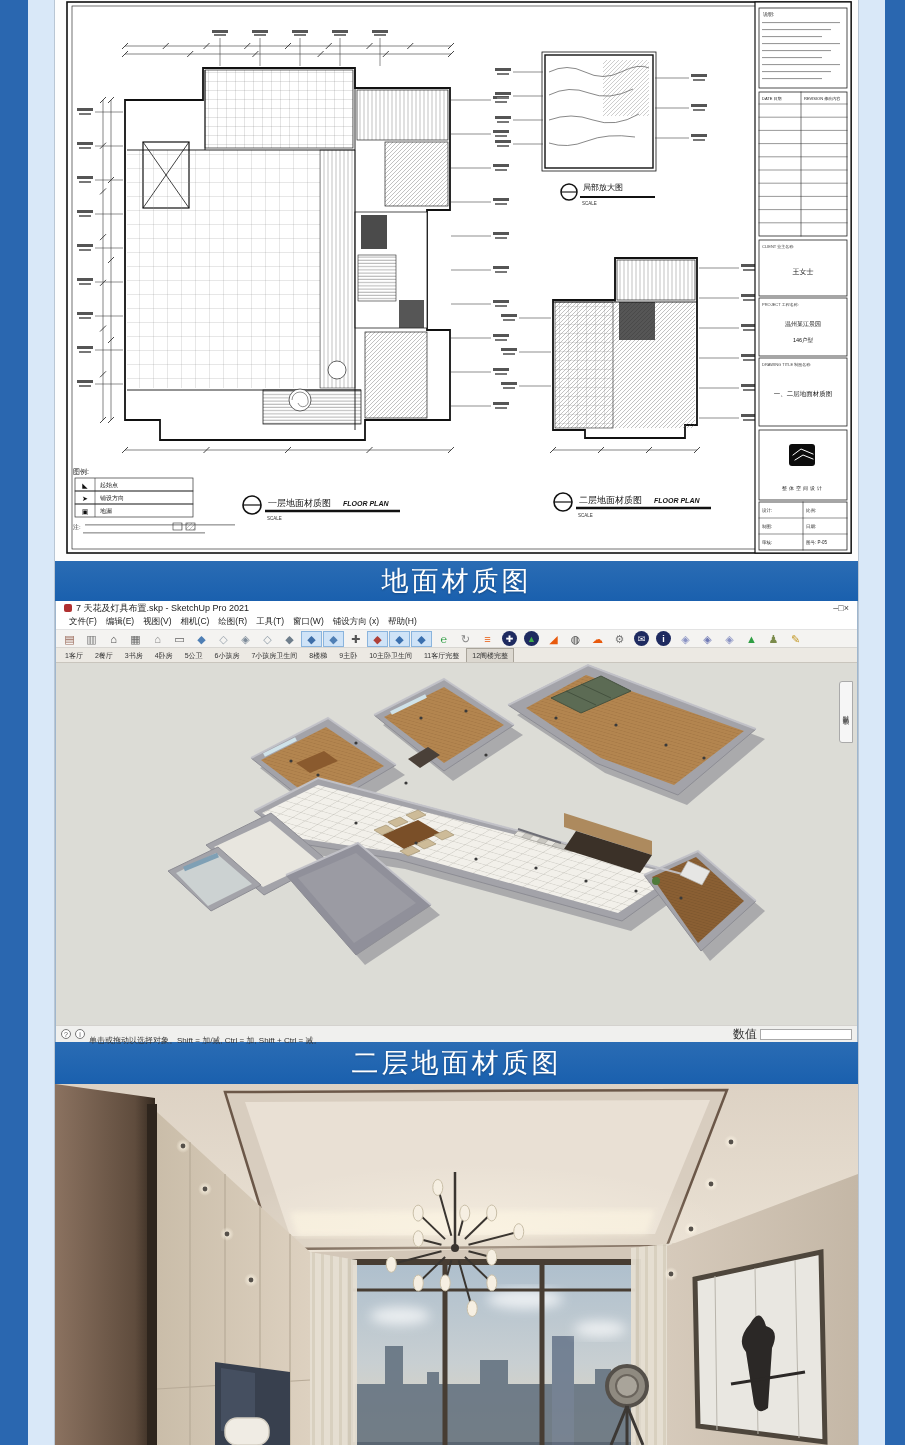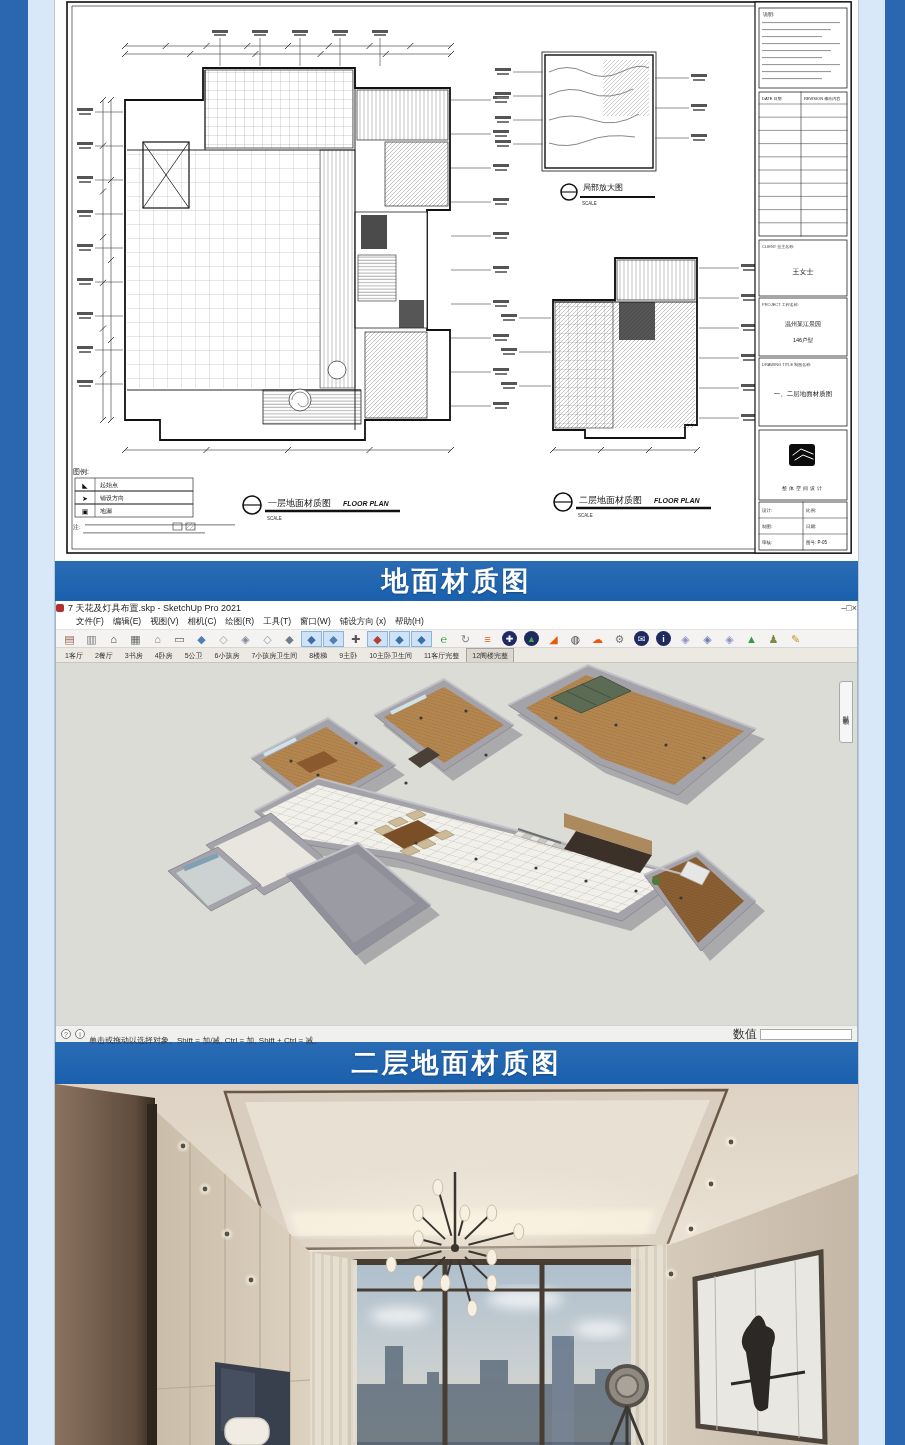--- a/index.html
+++ b/index.html
@@ -6,28 +6,28 @@
   *{box-sizing:border-box;font-family:"Liberation Sans","DejaVu Sans",sans-serif;}
   .page{position:relative;width:905px;height:1445px;margin:0 auto;background:#2a67b0;overflow:hidden;}
   .inner{position:absolute;left:28px;top:0;width:857px;height:1445px;background:#d9e8f8;}
   .content{position:absolute;left:55px;top:0;width:803px;height:1445px;background:#fff;box-shadow:0 0 0 1px #b9c6d4;}
   
   .cad{position:relative;width:803px;height:561px;background:#fdfdfd;}
   .cad svg{display:block;}
   
   .banner{width:803px;height:40px;background:linear-gradient(#2a6cb4,#1a60ae);display:flex;align-items:center;justify-content:center;}
   .banner.b2{height:42px;}
-  .banner span{color:#fff;font-size:27px;font-weight:700;letter-spacing:3px;text-shadow:0 1px 2px rgba(0,0,0,.25);}
+  .banner span{color:#fff;font-size:27px;font-weight:400;letter-spacing:3px;text-shadow:0 1px 2px rgba(0,0,0,.25);}
   
   .su{width:803px;background:#f0efee;border-left:1px solid #9fb6cd;border-right:1px solid #9fb6cd;}
-  .su-title{height:14px;background:#fff;display:flex;align-items:center;padding:0 0;font-size:9px;color:#222;}
+  .su-title{height:14px;background:#fff;display:flex;align-items:center;padding:0 8px;font-size:9px;color:#222;}
   .su-ico{width:8px;height:8px;border-radius:2px;background:#b03030;margin-right:4px;flex:none;}
   .su-title .t{flex:1;white-space:nowrap;overflow:hidden;}
   .winbtn{width:17px;text-align:center;font-size:9px;color:#444;cursor:default;}
-  .su-menu{height:15px;background:#fff;border-bottom:1px solid #e3e3e3;display:flex;align-items:center;padding:0 20px;}
+  .su-menu{height:15px;background:#fff;border-bottom:1px solid #e3e3e3;display:flex;align-items:center;padding:0 13px;}
   .menu-item{font-size:8.5px;color:#222;margin-right:9px;white-space:nowrap;}
   .su-toolbar{height:18px;background:#f4f3f1;border-bottom:1px solid #d8d6d2;display:flex;align-items:center;padding:0 3px;overflow:hidden;}
   .tb-icon{width:21px;height:16px;line-height:15px;text-align:center;font-size:11px;margin-right:1px;border:1px solid transparent;flex:none;}
   .tb-icon.bg{border-radius:50%;width:15px;height:15px;line-height:14px;font-size:9px;margin:0 4px 0 3px;font-weight:700;}
   .tb-icon.hl{background:#cfe3f7;border:1px solid #8ab4dd;}
   .su-tabs{height:15px;background:#ece9e3;border-bottom:1px solid #c9c5bd;display:flex;align-items:flex-end;padding:0 4px;}
   .scene-tab{font-size:7px;color:#333;padding:2px 5px 1px;margin-right:2px;white-space:nowrap;}
   .scene-tab.sel{background:#dcd8d0;border:1px solid #a9a49a;border-bottom:none;}
   .su-viewport{position:relative;width:801px;height:362px;background:#dcdcd6;overflow:hidden;}
   .panel-tab{position:absolute;right:4px;top:18px;width:14px;height:62px;background:#f6f6f6;border:1px solid #aaa;border-radius:3px 0 0 3px;writing-mode:vertical-rl;font-size:6.5px;color:#555;text-align:center;line-height:12px;letter-spacing:1px;}

